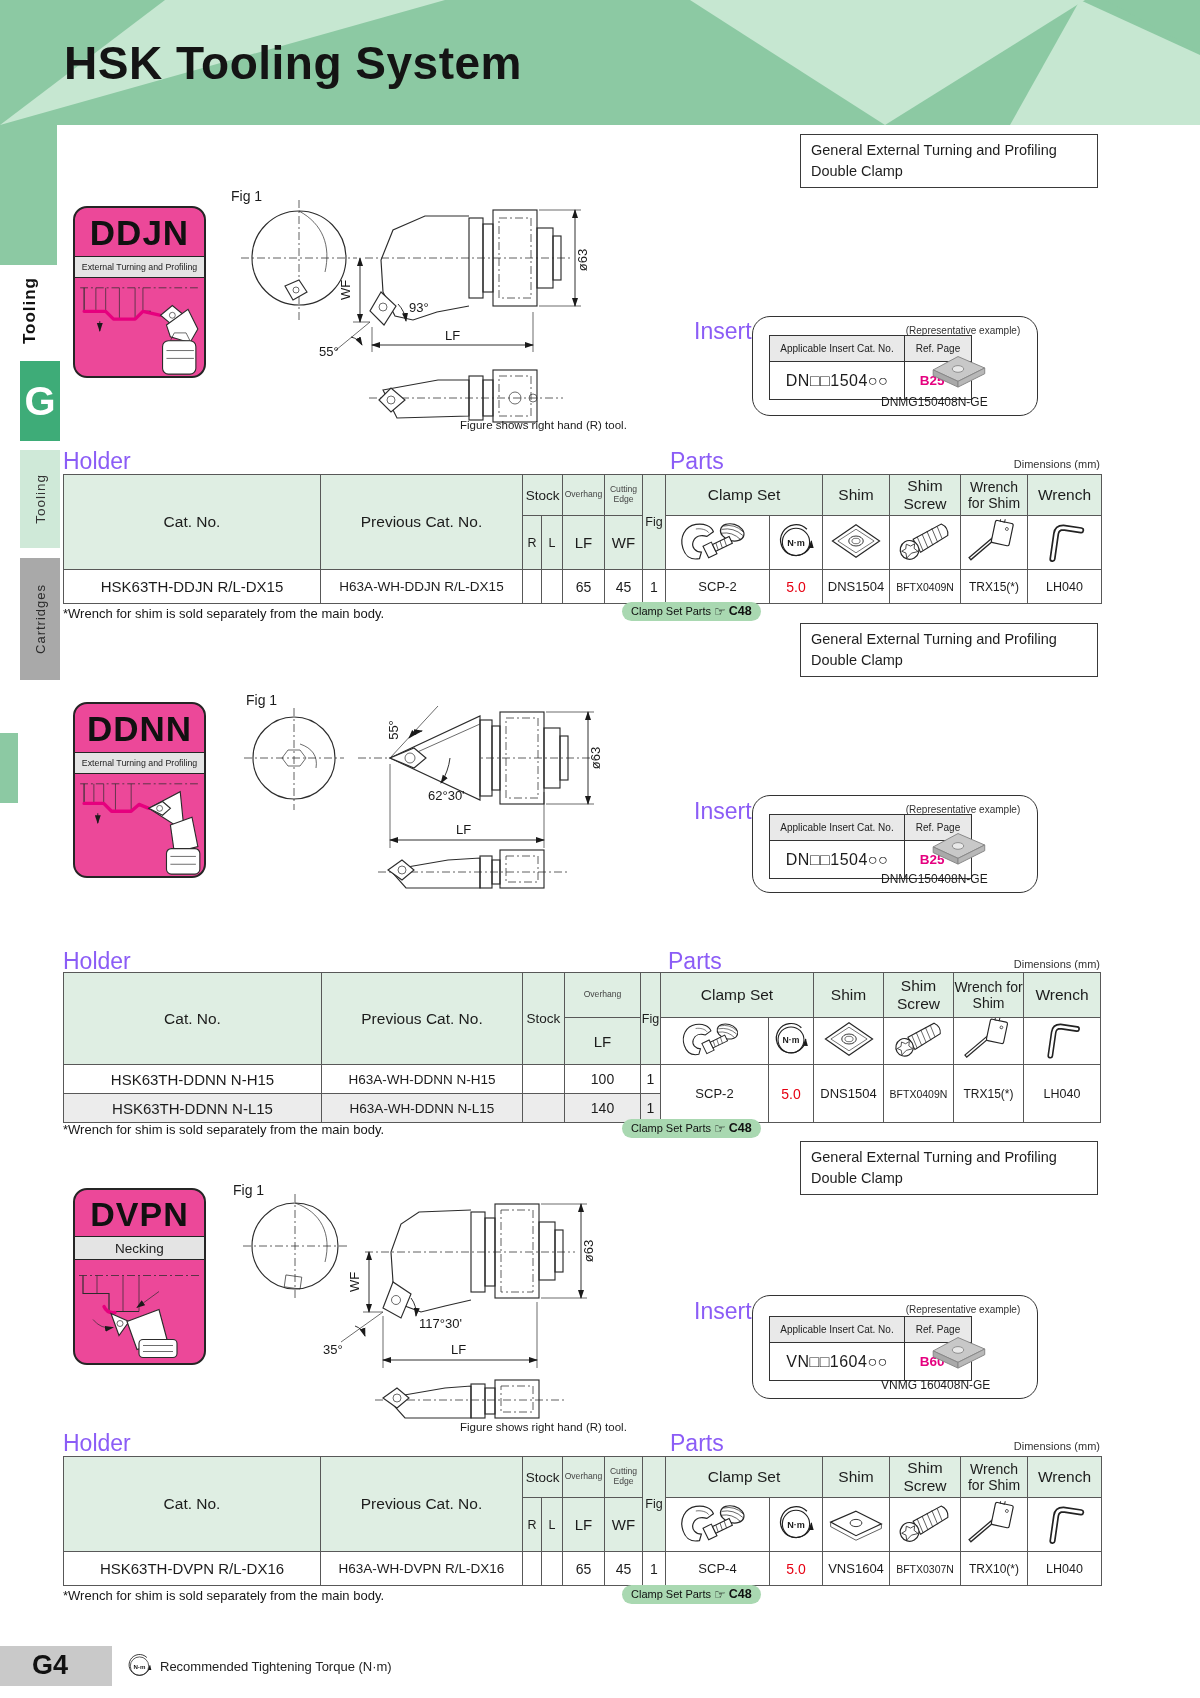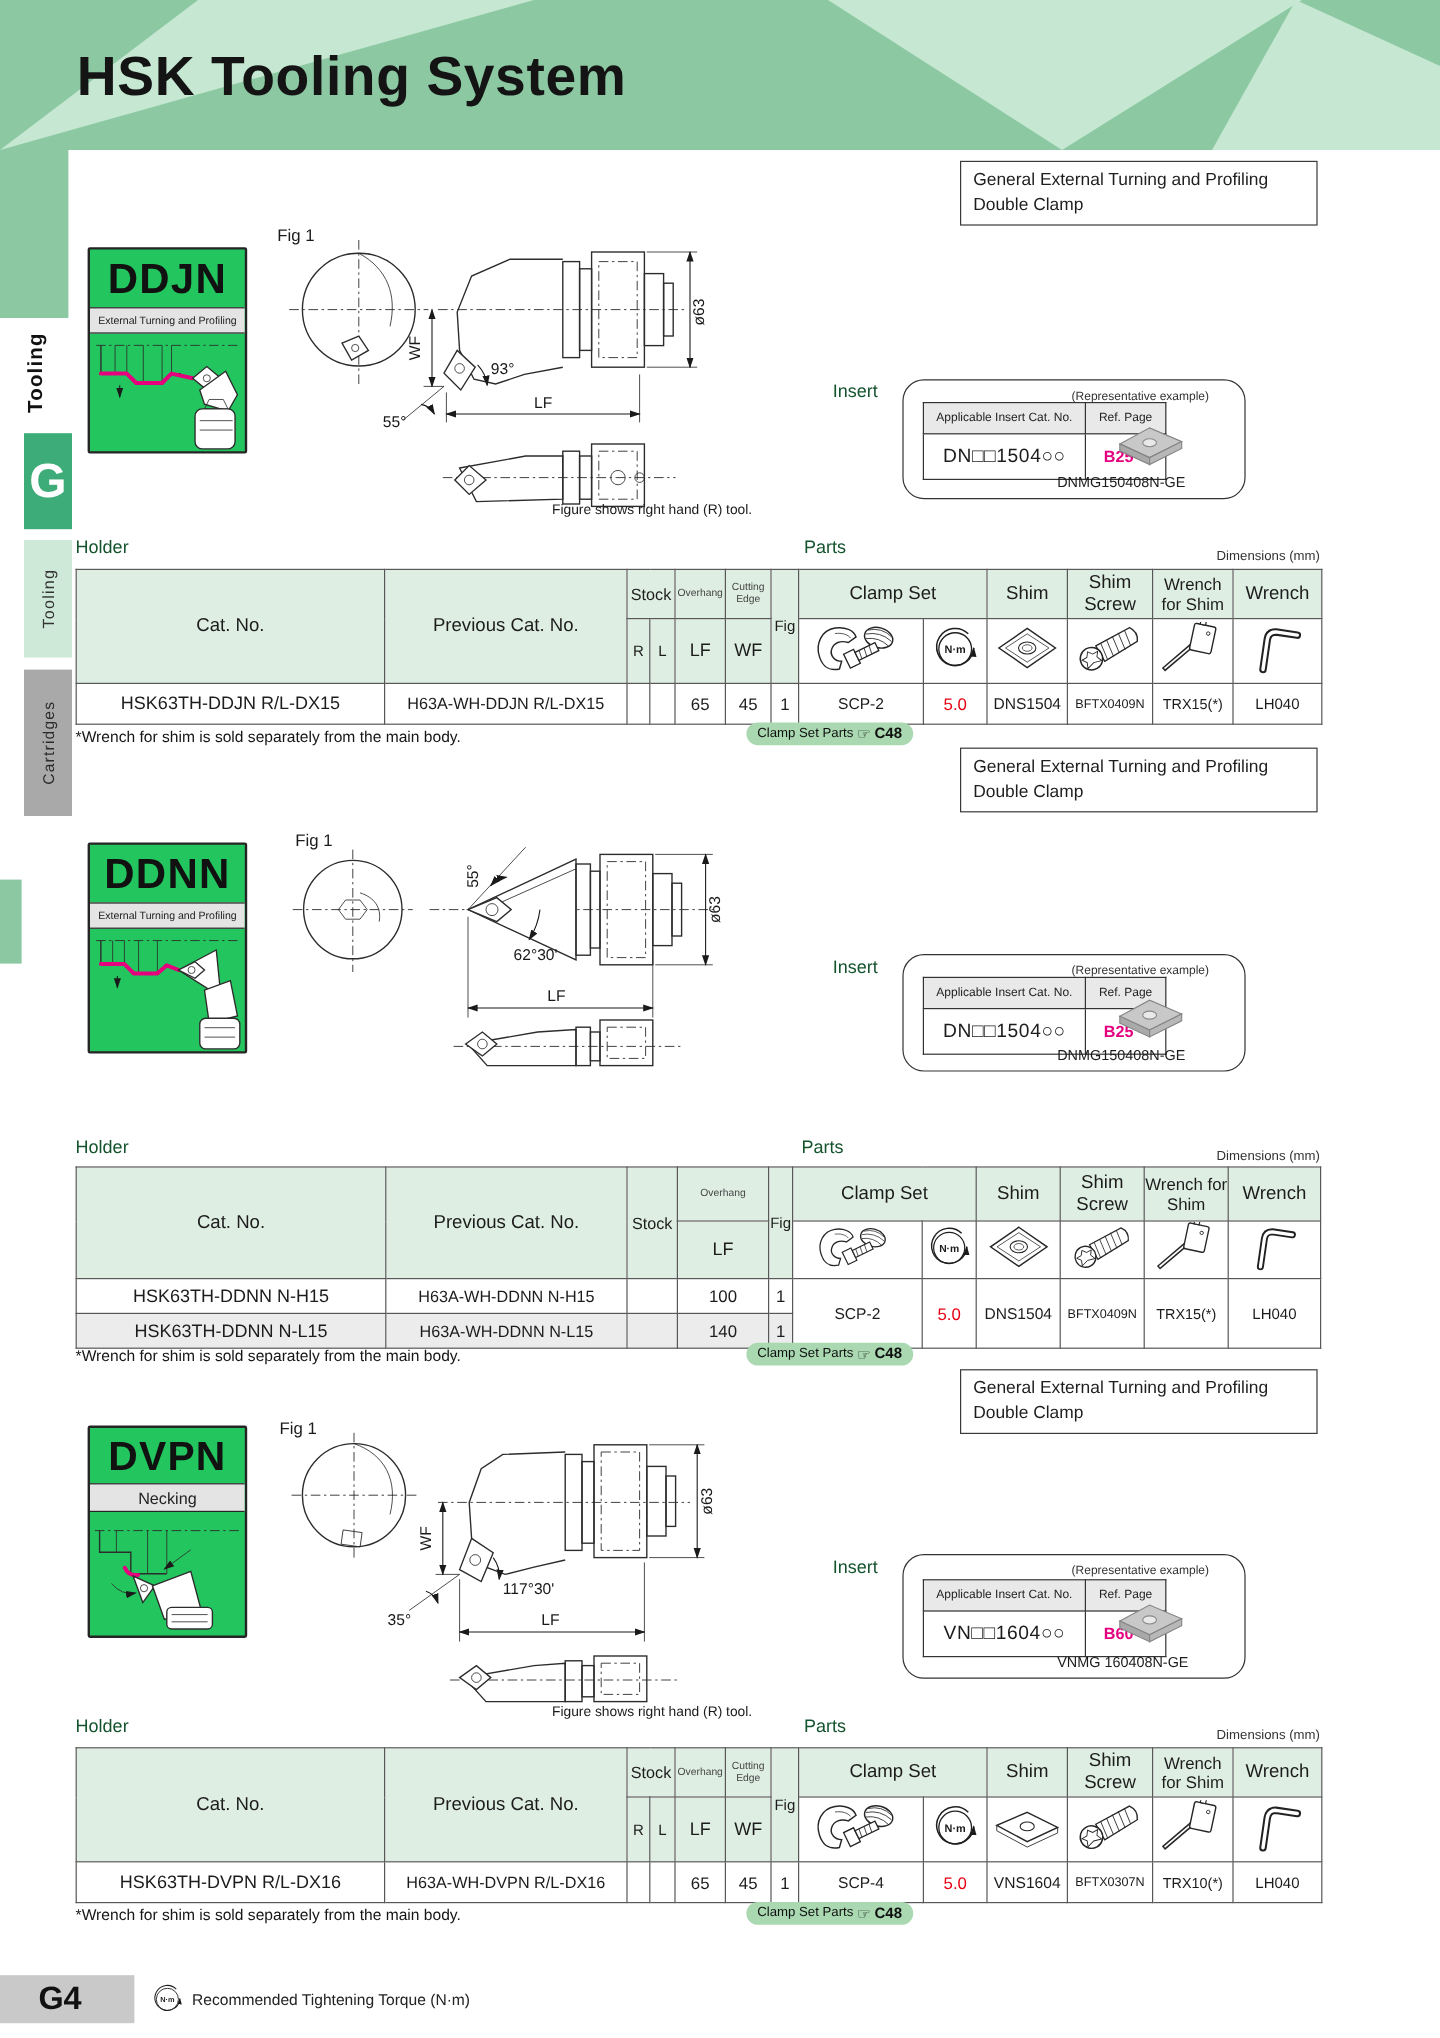--- a/index.html
+++ b/index.html
@@ -8,26 +8,26 @@
   .abs{position:absolute}
   
   .hdr-title{font-size:46px;font-weight:bold;letter-spacing:.5px;color:#141414}
   
   .catbox{box-sizing:border-box;border:1.6px solid #3a3a3a;background:#fff;padding:5px 10px;
           font-size:14.5px;line-height:1.45;color:#1e1e1e}
   
   .vtxt{writing-mode:vertical-rl;transform:rotate(180deg);letter-spacing:1px}
   .vbox{display:flex;align-items:center;justify-content:center}
   
-  .badge{box-sizing:border-box;border:2.2px solid #252525;border-radius:2px;background:#22c55e;overflow:hidden}
+  .badge{box-sizing:border-box;border:2.2px solid #252525;border-radius:14px;background:#ec4899;overflow:hidden}
   .badge-title{font-weight:bold;text-align:center;letter-spacing:1px;color:#111}
   .badge-sub{background:#e4e4e4;border-top:1.6px solid #252525;border-bottom:1.6px solid #252525;
              text-align:center;color:#222;display:flex;align-items:center;justify-content:center}
   
-  .seclabel{font-size:15px;color:#14532d}
+  .seclabel{font-size:23px;color:#8b5cf6}
   .dimnote{font-size:11px;color:#333;text-align:right}
   .footnote{font-size:13px;color:#161616}
   .pill{display:inline-flex;align-items:center;gap:3px;background:#a9d8b1;border-radius:10px;
         padding:2px 9px 3px;font-size:11px;color:#101010;white-space:nowrap}
   .pill b{font-size:12.5px}
   .pill .hand{font-size:13px;line-height:1}
   
   .spec{border-collapse:collapse;table-layout:fixed;border:1.6px solid #333;background:#fff}
   .spec th,.spec td{border:1px solid #585858;padding:0;text-align:center;font-weight:normal;overflow:hidden}
   .hg{background:#dfeee3}
@@ -45,21 +45,21 @@
   .d-torq{color:#e60012;font-weight:bold;font-size:14px}
   .d-shim{font-size:13px}.d-screw{font-size:10.5px}.d-trx{font-size:12px}.d-lh{font-size:12.5px}
   .alt{background:#ececec}
   
   .insbox{box-sizing:border-box;border:1.6px solid #333;border-radius:18px;background:#fff}
   .instable{border-collapse:collapse}
   .instable th{background:#e9e9e9;border:1.2px solid #333;font-size:10px;font-weight:normal;padding:2px 4px;color:#222}
   .instable td{border:1.2px solid #333;text-align:center;background:#fff}
   .ins-val{font-size:16px;letter-spacing:.5px;white-space:nowrap;padding:0 4px}
   .ins-ref{color:#e5007f;font-weight:bold;font-size:13.5px;white-space:nowrap;padding:0 3px}
-  .repnote{font-size:10px;color:#333;}
+  .repnote{font-size:10px;color:#333;text-align:center}
   .insname{font-size:12px;text-align:left;white-space:nowrap}
   
   .fig text{font-family:"Liberation Sans",sans-serif;font-size:13px;fill:#191919}
   .fig .shape{stroke:#2c2c2c;fill:none;stroke-width:1.15}
   .fig .fw{stroke:#2c2c2c;fill:#fff;stroke-width:1.15}
   .fig .thin{stroke:#2c2c2c;stroke-width:.7;fill:none}
   .fig .dash{stroke:#2c2c2c;stroke-width:.75;fill:none;stroke-dasharray:8 3 2 3}
   .fig .dim{stroke:#191919;stroke-width:.9;fill:none}
   .mag{stroke:#e6007e;stroke-width:3.4;fill:none;stroke-linejoin:round;stroke-linecap:round}
   .figlabel{font-size:14px;color:#1b1b1b}

